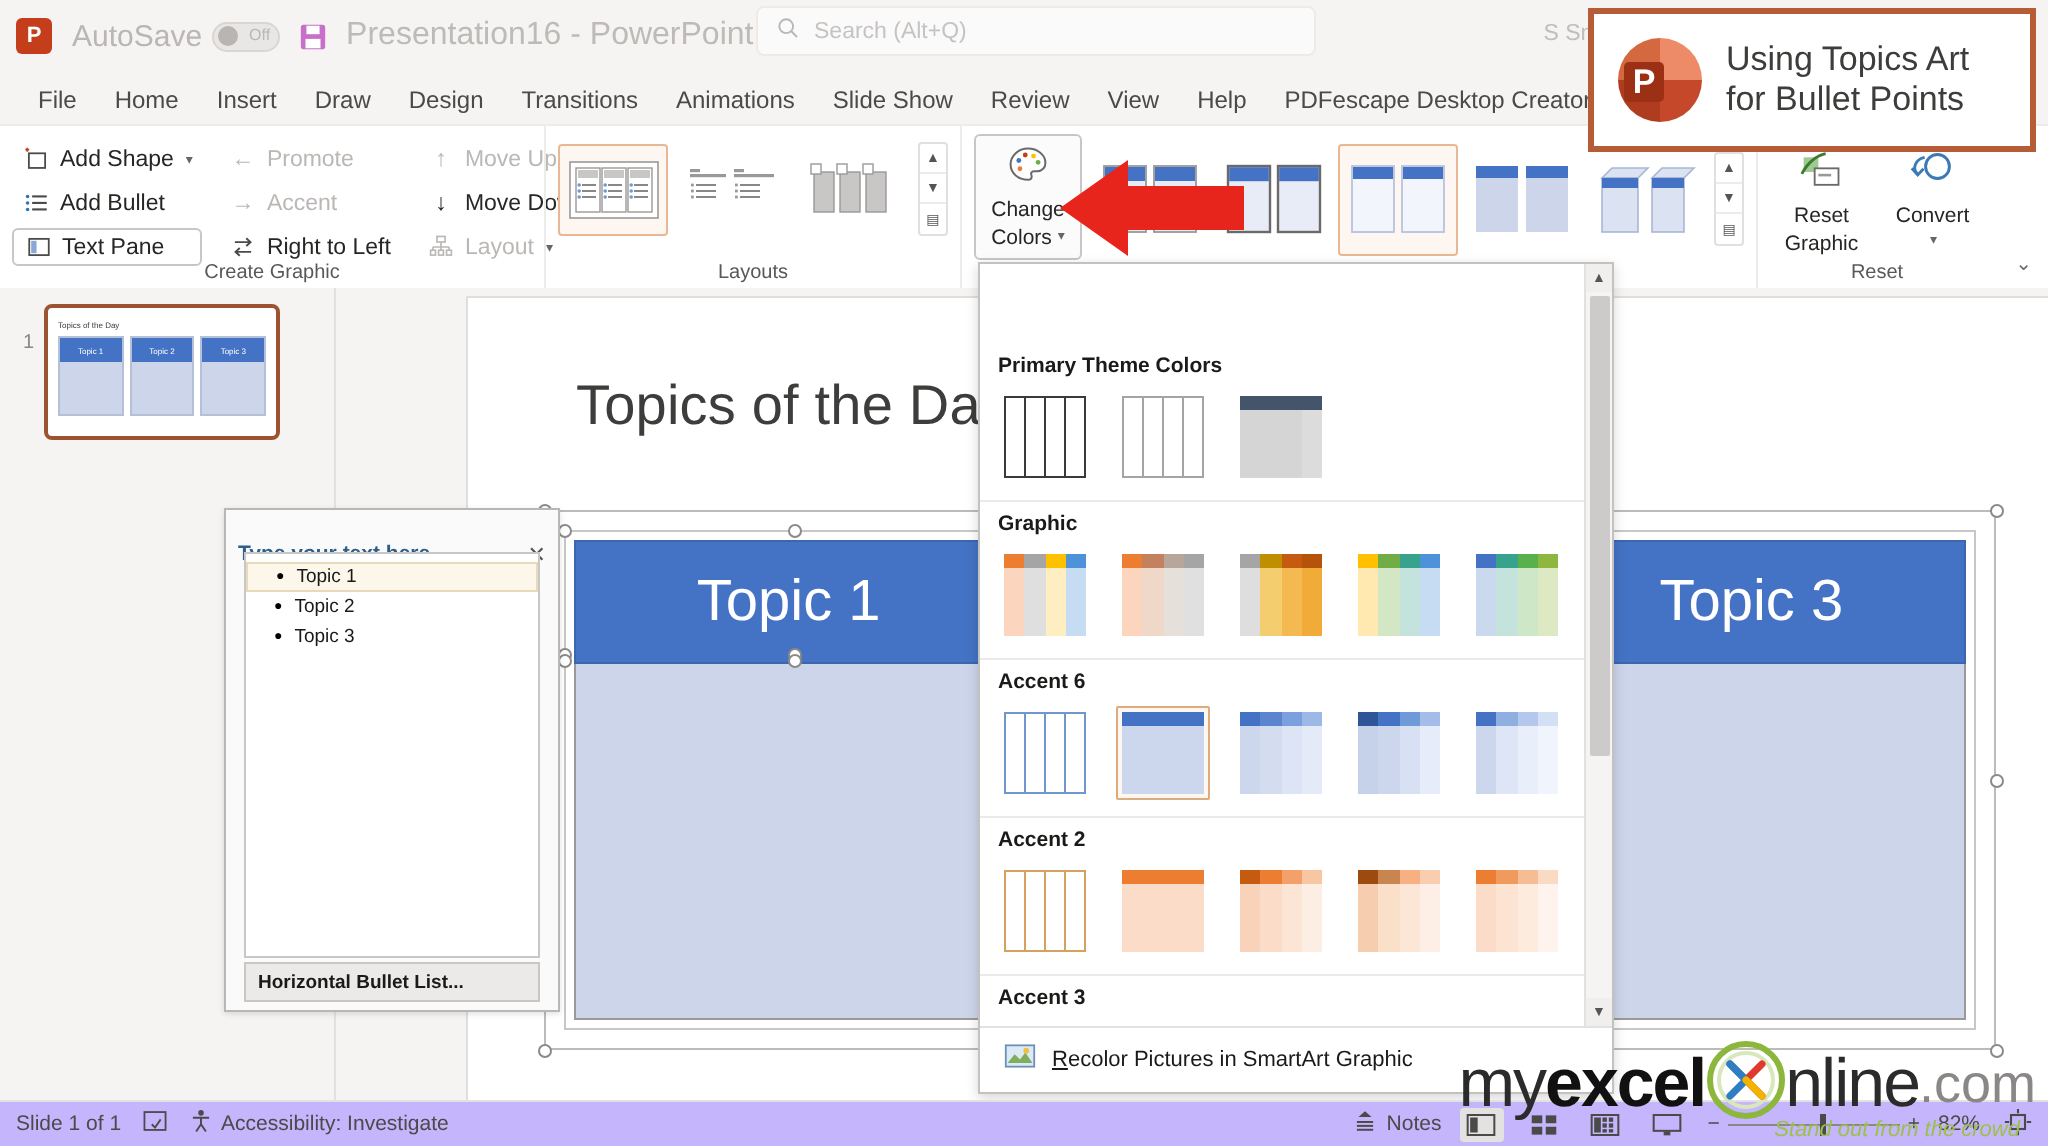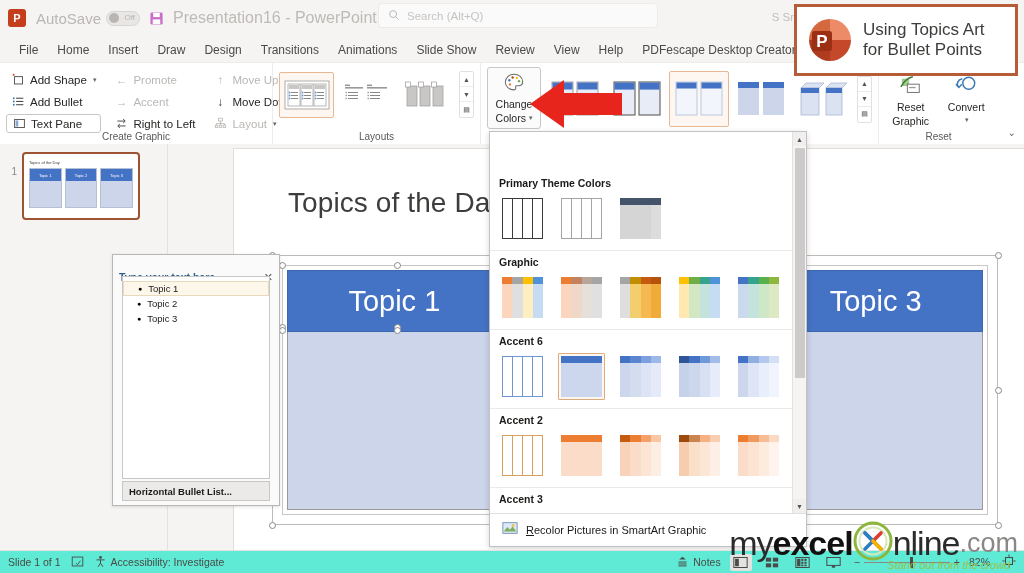--- a/index.html
+++ b/index.html
@@ -281,21 +281,21 @@
               letter-spacing: -1px; }
   .wm-com { font-size: 27px; color: #8a8886; font-weight: 300; }
   .wm-tag {
     position: absolute; right: 8px; bottom: -4px; font-size: 11px;
     color: #9cc04a; font-style: italic;
   }
 
   
   .statusbar {
     position: absolute; left: 0; right: 0; bottom: 0; height: 23px;
-    background: #5eead4; border-top: 1px solid #e3e1df;
+    background: #c4b5fd; border-top: 1px solid #e3e1df;
     display: flex; align-items: center; padding: 0 8px; font-size: 10.5px;
     color: #4a4a48; gap: 10px; z-index: 50;
   }
   .sb-right { margin-left: auto; display: flex; align-items: center; gap: 9px; }
   .viewbtn { width: 22px; height: 17px; display: flex; align-items: center;
              justify-content: center; border-radius: 2px; }
   .viewbtn.active { background: #e4e2e0; }
   .zoomslider { display: flex; align-items: center; gap: 4px; }
   .zs-track { width: 86px; height: 1px; background: #8a8886; position: relative; }
   .zs-knob { position: absolute; left: 46px; top: -5px; width: 3px; height: 11px;

